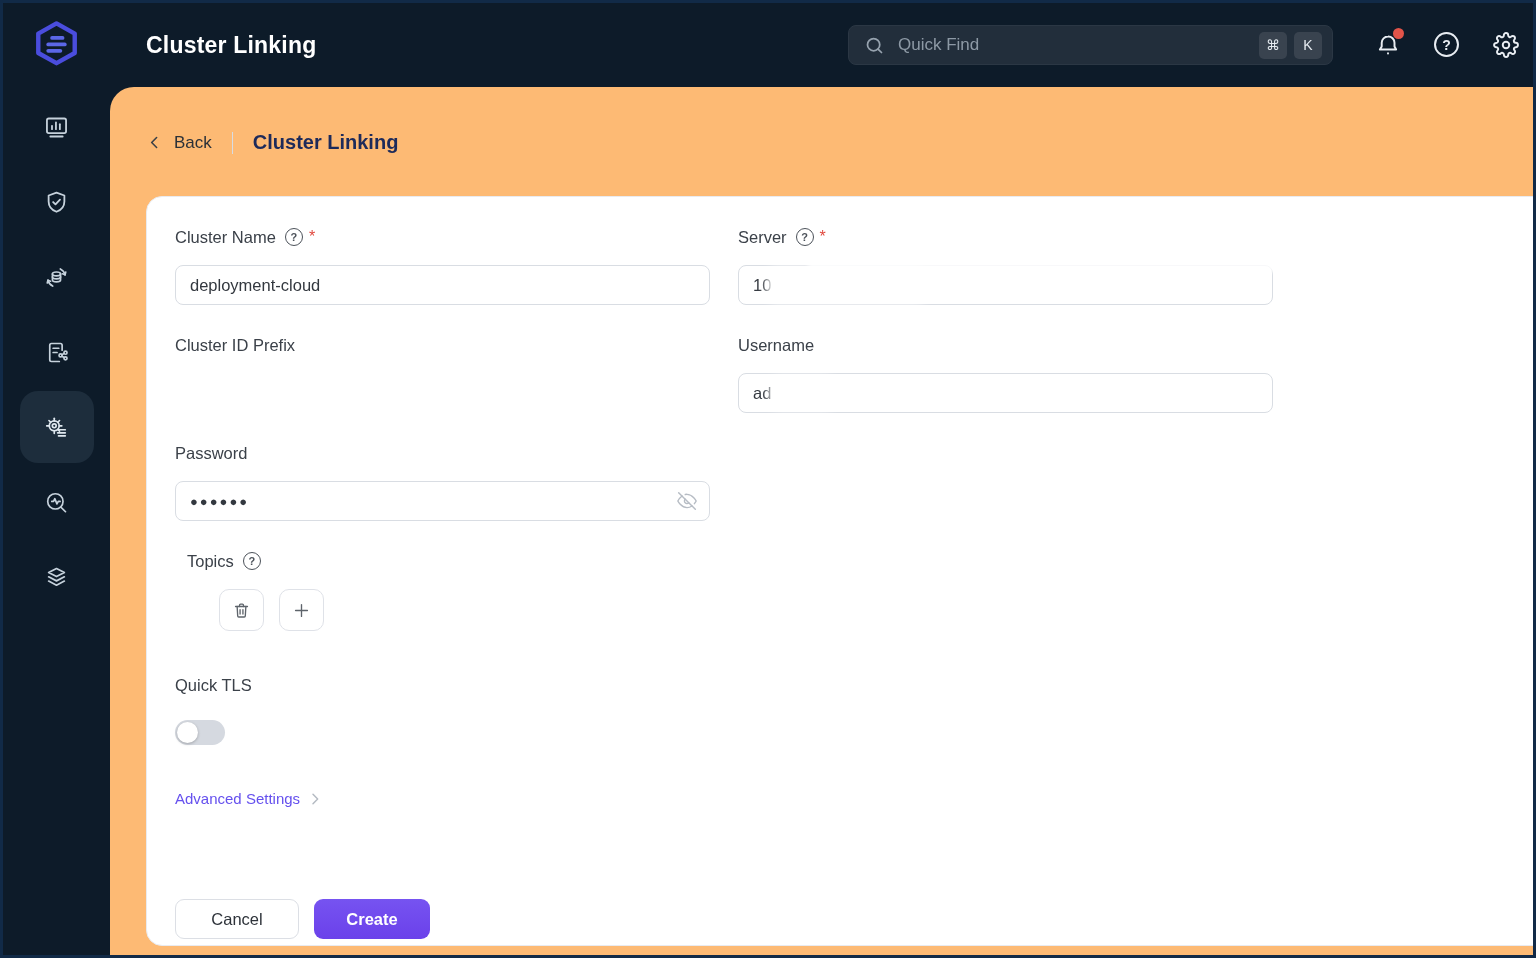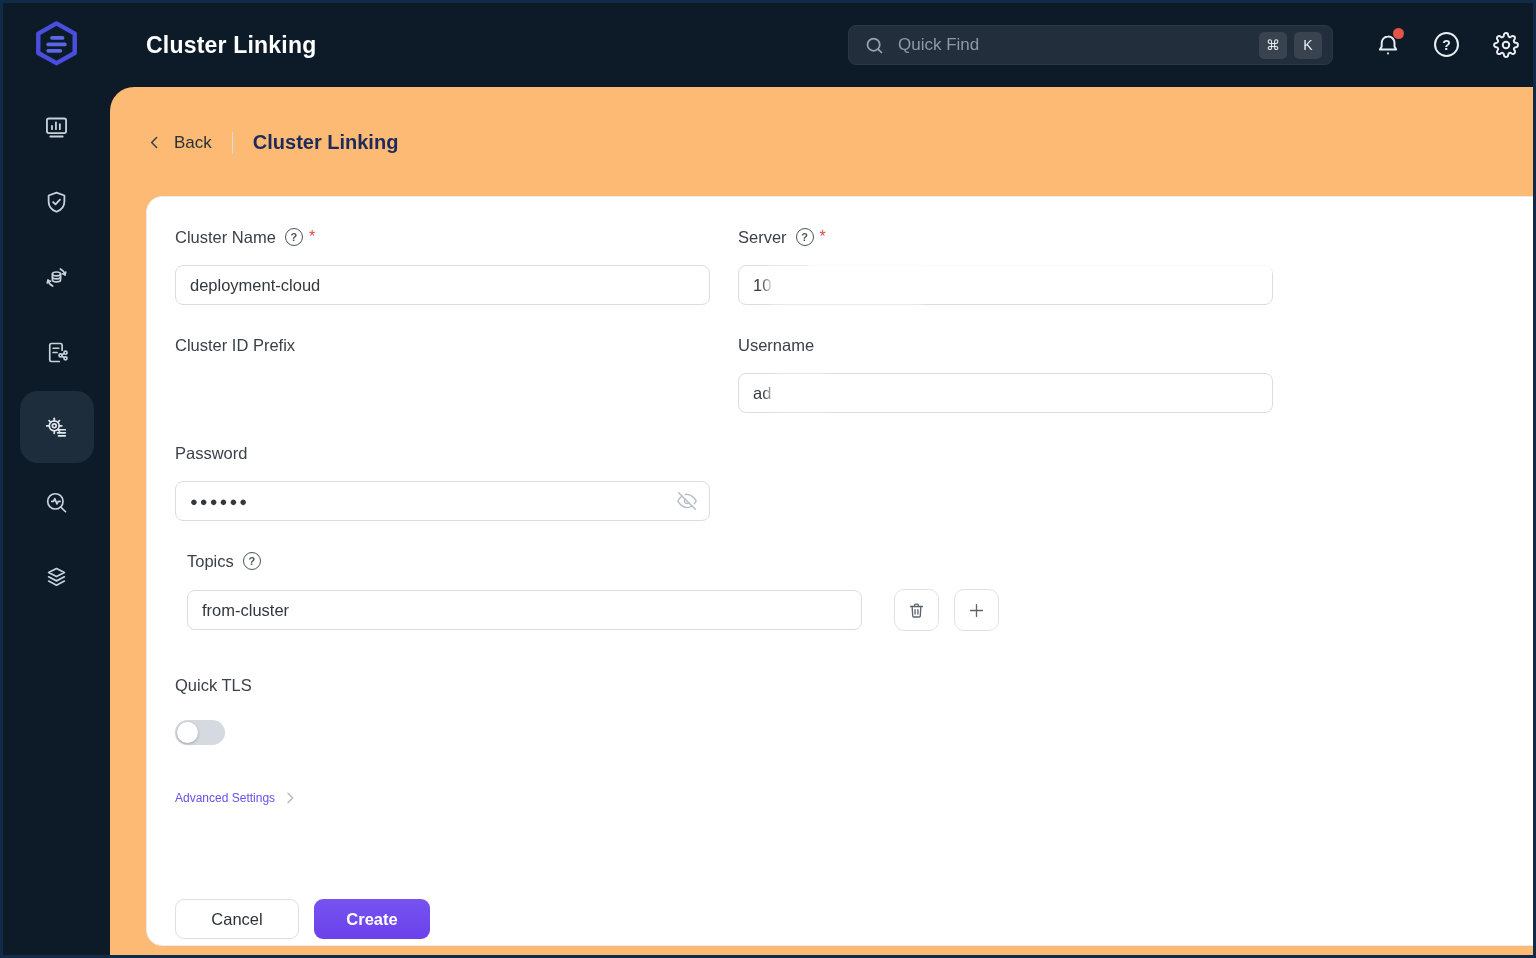--- a/index.html
+++ b/index.html
@@ -76,21 +76,21 @@
     display:flex; align-items:center; justify-content:center; color:#5e646b; cursor:pointer; }
   .sq-btn svg { width:19px; height:19px; }
   .btn-trash { margin-left:32px; }
   .btn-plus { margin-left:15px; }
   .f-tls { left:28px; top:479px; }
   .toggle { margin-top:22px; width:50px; height:25px; border-radius:13px; background:#d5d9e0;
     position:relative; cursor:pointer; }
   .toggle-knob { position:absolute; left:2px; top:2px; width:21px; height:21px; border-radius:50%;
     background:#fff; box-shadow:0 1px 3px rgba(0,0,0,.25); }
   .advanced { position:absolute; left:28px; top:593px; display:flex; align-items:center; gap:7px; cursor:pointer; }
-  .advanced-label { font-size:12px; color:#6550ee; font-weight:500; }
+  .advanced-label { font-size:15px; color:#6550ee; font-weight:500; }
   .advanced svg { width:16px; height:16px; color:#b4bac2; }
   .actions { position:absolute; left:28px; top:702px; display:flex; align-items:center; }
   .btn { height:40px; border-radius:9px; font-size:16.5px; font-family:inherit;
     display:flex; align-items:center; justify-content:center; cursor:pointer; }
   .btn-cancel { width:124px; background:#fff; border:1px solid #dcdfe5; color:#2e333a; }
   .btn-create { width:116px; margin-left:15px; border:none; color:#fff; font-weight:700;
     background:linear-gradient(180deg,#7653f1 0%,#6b41ea 100%); }
 </style>
 </head>
 <body>
@@ -278,23 +278,20 @@
         <div class="redact" style="left:36px; top:9px; width:56px; height:22px;"></div>
       </div>
     </div>
 
     <div class="field f-topics">
       <div class="field-label">
         <span>Topics</span>
         <span class="qmark">?</span>
       </div>
       <div class="topics-row">
-        <div class="input-wrap">
-          <input class="tinput" type="text" value="from-cluster" style="">
-        </div>
         <button class="sq-btn btn-trash">
           <svg viewBox="0 0 24 24" fill="none" stroke="currentColor" stroke-width="1.7" stroke-linecap="round" stroke-linejoin="round">
             <path d="M4.5 7h15"></path>
             <path d="M9.5 7V5.3A1.3 1.3 0 0 1 10.8 4h2.4a1.3 1.3 0 0 1 1.3 1.3V7"></path>
             <path d="M6.5 7l.7 12a1.3 1.3 0 0 0 1.3 1.2h7a1.3 1.3 0 0 0 1.3-1.2l.7-12"></path>
             <path d="M10.2 11v5.5"></path>
               <path d="M13.8 11v5.5"></path>
           </svg>
         </button>
         <button class="sq-btn btn-plus">

